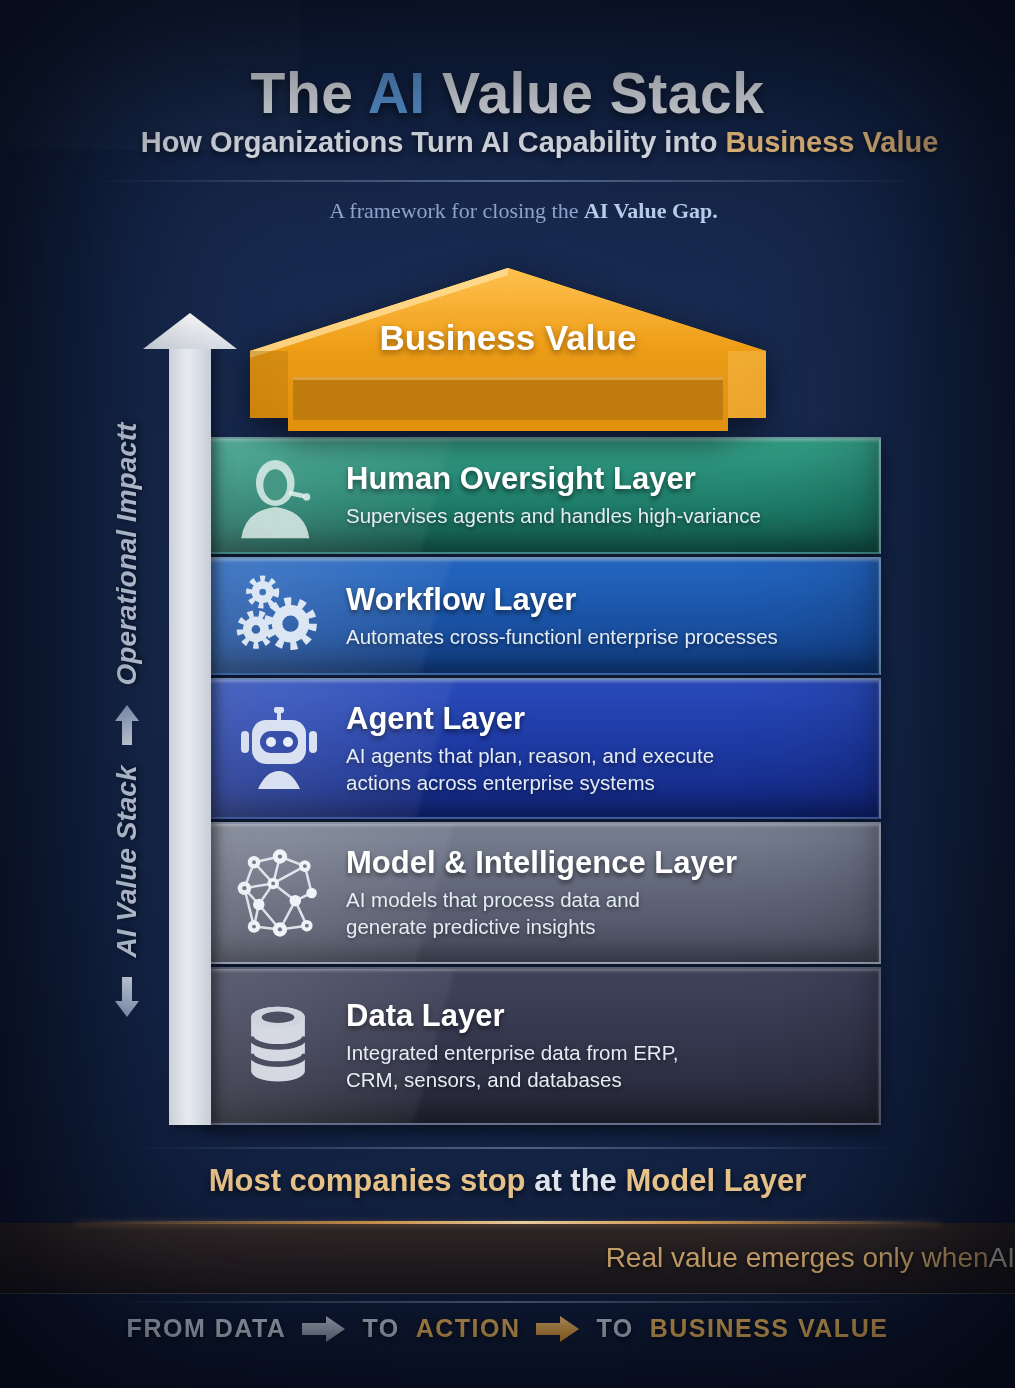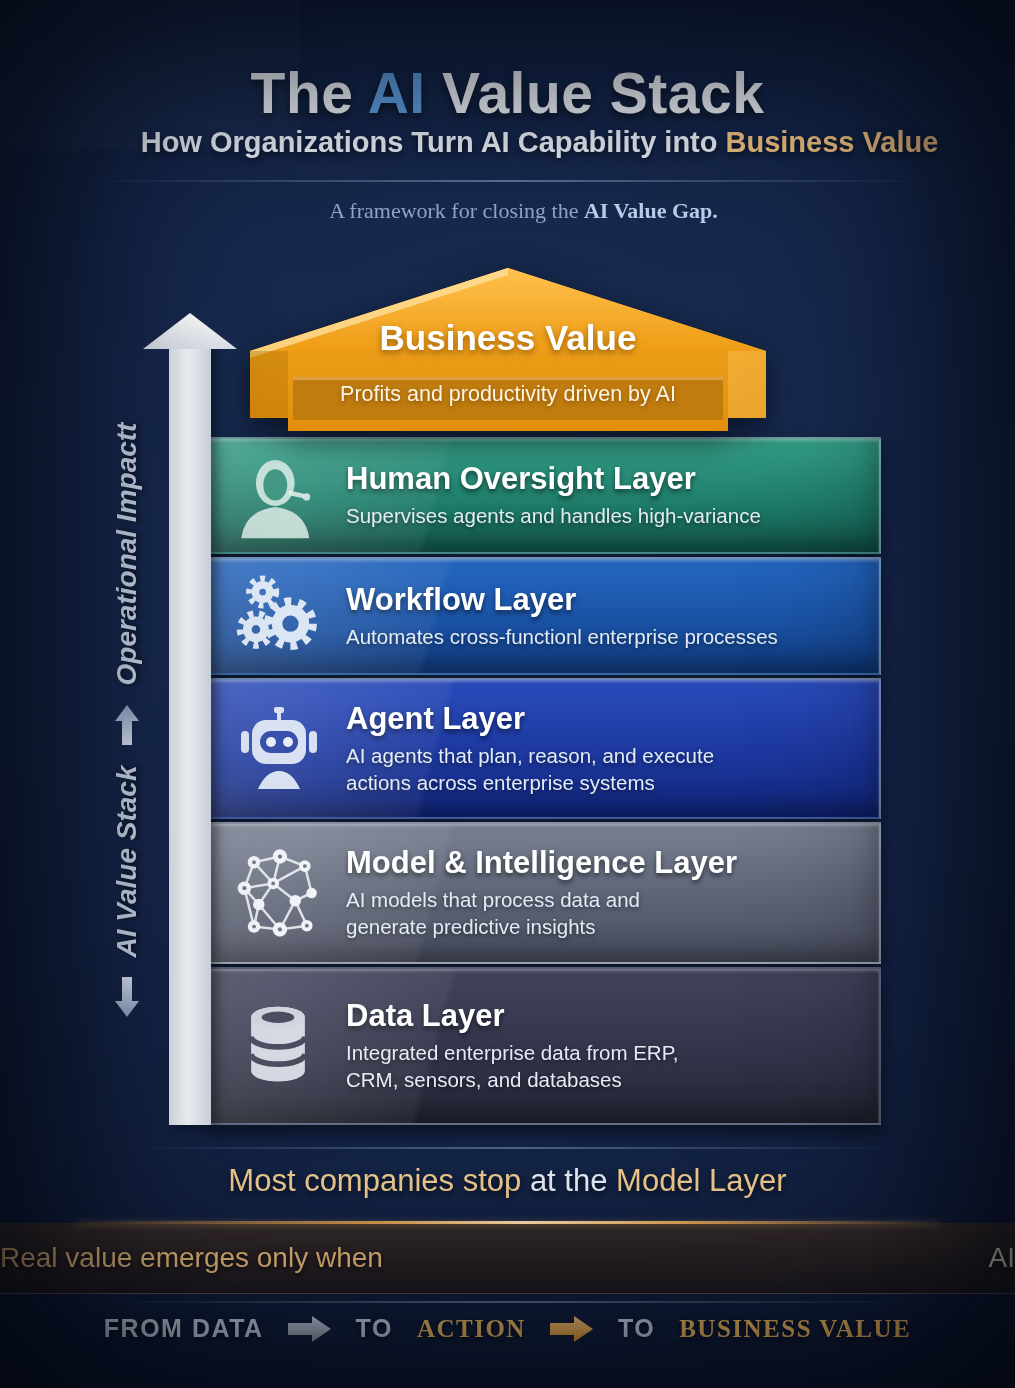--- a/index.html
+++ b/index.html
@@ -62,38 +62,38 @@
   .icon-box{width:136px; min-width:136px; display:flex; align-items:center; justify-content:center;}
   .layer-text{display:flex; flex-direction:column; justify-content:center; padding-right:16px;}
   .layer-title{font-size:31px; font-weight:bold; color:#ffffff; text-shadow:0 3px 5px rgba(0,0,0,.55); margin-bottom:6px;}
   .layer-sub{font-size:20.5px; color:#e3ecf4; line-height:1.3; text-shadow:0 2px 4px rgba(0,0,0,.5);}
   .w-430{max-width:430px;} .w-360{max-width:360px;} .w-370{max-width:370px;}
 
   
   .sep-gray{position:absolute; top:1147px; left:130px; width:770px; height:2px;
     background:linear-gradient(90deg, rgba(140,160,190,0), rgba(160,180,210,.45) 50%, rgba(140,160,190,0));}
   .callout{position:absolute; top:1163px; left:0; width:100%; text-align:center;
-    font-size:31px; font-weight:normal; text-shadow:0 3px 6px rgba(0,0,0,.65);}
+    font-size:31px; font-weight:bold; text-shadow:0 3px 6px rgba(0,0,0,.65);}
   .callout .gold{color:#eec98e;} .callout .pale{color:#e6ecf6;}
   .gold-line{position:absolute; top:1221px; left:75px; width:865px; height:3px; z-index:6;
     background:linear-gradient(90deg, rgba(170,110,50,.15) 0%, #d99c4e 35%, #ffdfae 52%, #e2a557 70%, rgba(170,110,50,.15) 100%);
     box-shadow:0 1px 6px rgba(255,190,110,.35);}
   .banner{position:absolute; top:1223px; left:0; width:1015px; height:70px; z-index:5;
     background:linear-gradient(180deg, rgba(56,44,40,.92) 0%, rgba(40,32,32,.92) 60%, rgba(30,25,28,.92) 100%);
     border-bottom:1px solid rgba(160,160,175,.3);
-    display:flex; align-items:center; justify-content:space-between;
+    display:flex; align-items:center; justify-content:flex-end;
     font-size:28px; text-shadow:0 2px 5px rgba(0,0,0,.7);}
   .banner .gold{color:#e7ba77;} .banner .pale{color:#f2ead8;}
   .sep-gray2{position:absolute; top:1301px; left:105px; width:805px; height:2px;
     background:linear-gradient(90deg, rgba(140,160,190,0), rgba(170,185,210,.5) 50%, rgba(140,160,190,0));}
   .footer{position:absolute; top:1314px; left:0; width:100%; z-index:5;
-    display:flex; align-items:center; justify-content:center; gap:24px;
+    display:flex; align-items:center; justify-content:center; gap:16px;
     font-size:25px; font-weight:bold; letter-spacing:1.5px;
     text-shadow:0 2px 5px rgba(0,0,0,.7);}
-  .footer .steel{color:#c5d1e4;} .footer .gold{color:#f0b95f;font-family:Liberation Serif, serif;}
+  .footer .steel{color:#c5d1e4;} .footer .gold{color:#f0b95f;}
   .footer svg{display:block;}
 </style>
 </head>
 <body>
 
 <div class="canvas">
 
   <div class="title"><span>The </span><span class="accent">AI</span><span> Value Stack</span></div>
 
   <div class="subtitle"><span>How Organizations Turn AI Capability into </span><span class="accent">Business Value</span></div>
@@ -115,21 +115,20 @@
     </defs>
     <polygon points="270,6 528,89 528,156 490,156 490,169 50,169 50,156 12,156 12,89" fill="url(#bodyG)"></polygon>
     <polygon points="270,6 528,89 12,89" fill="url(#roofG)"></polygon>
     <polygon points="270,6 12,89 12,96 270,13" fill="#ffe1a0" opacity=".75"></polygon>
     <polygon points="12,89 50,89 50,156 12,156" fill="#b87708" opacity=".45"></polygon>
     <polygon points="490,89 528,89 528,156 490,156" fill="#ffca66" opacity=".35"></polygon>
     <rect x="55" y="115" width="430" height="43" fill="#c07c0e"></rect>
     <rect x="55" y="115" width="430" height="3" fill="#ffcf84" opacity=".45"></rect>
   </svg>
   <div class="house-title">Business Value</div>
-  <div class="house-band-text">Profits and productivity driven by AI</div>
 
   <div class="v-shaft"></div>
   <div class="v-head"></div>
 
   <div class="axis">
     <svg width="40" height="24" viewBox="0 0 40 24">
       <defs>
           <linearGradient id="arwA" x1="0" y1="0" x2="1" y2="0">
         <stop offset="0" stop-color="#8fa4c6"></stop>
             <stop offset="1" stop-color="#dde7f5"></stop>

